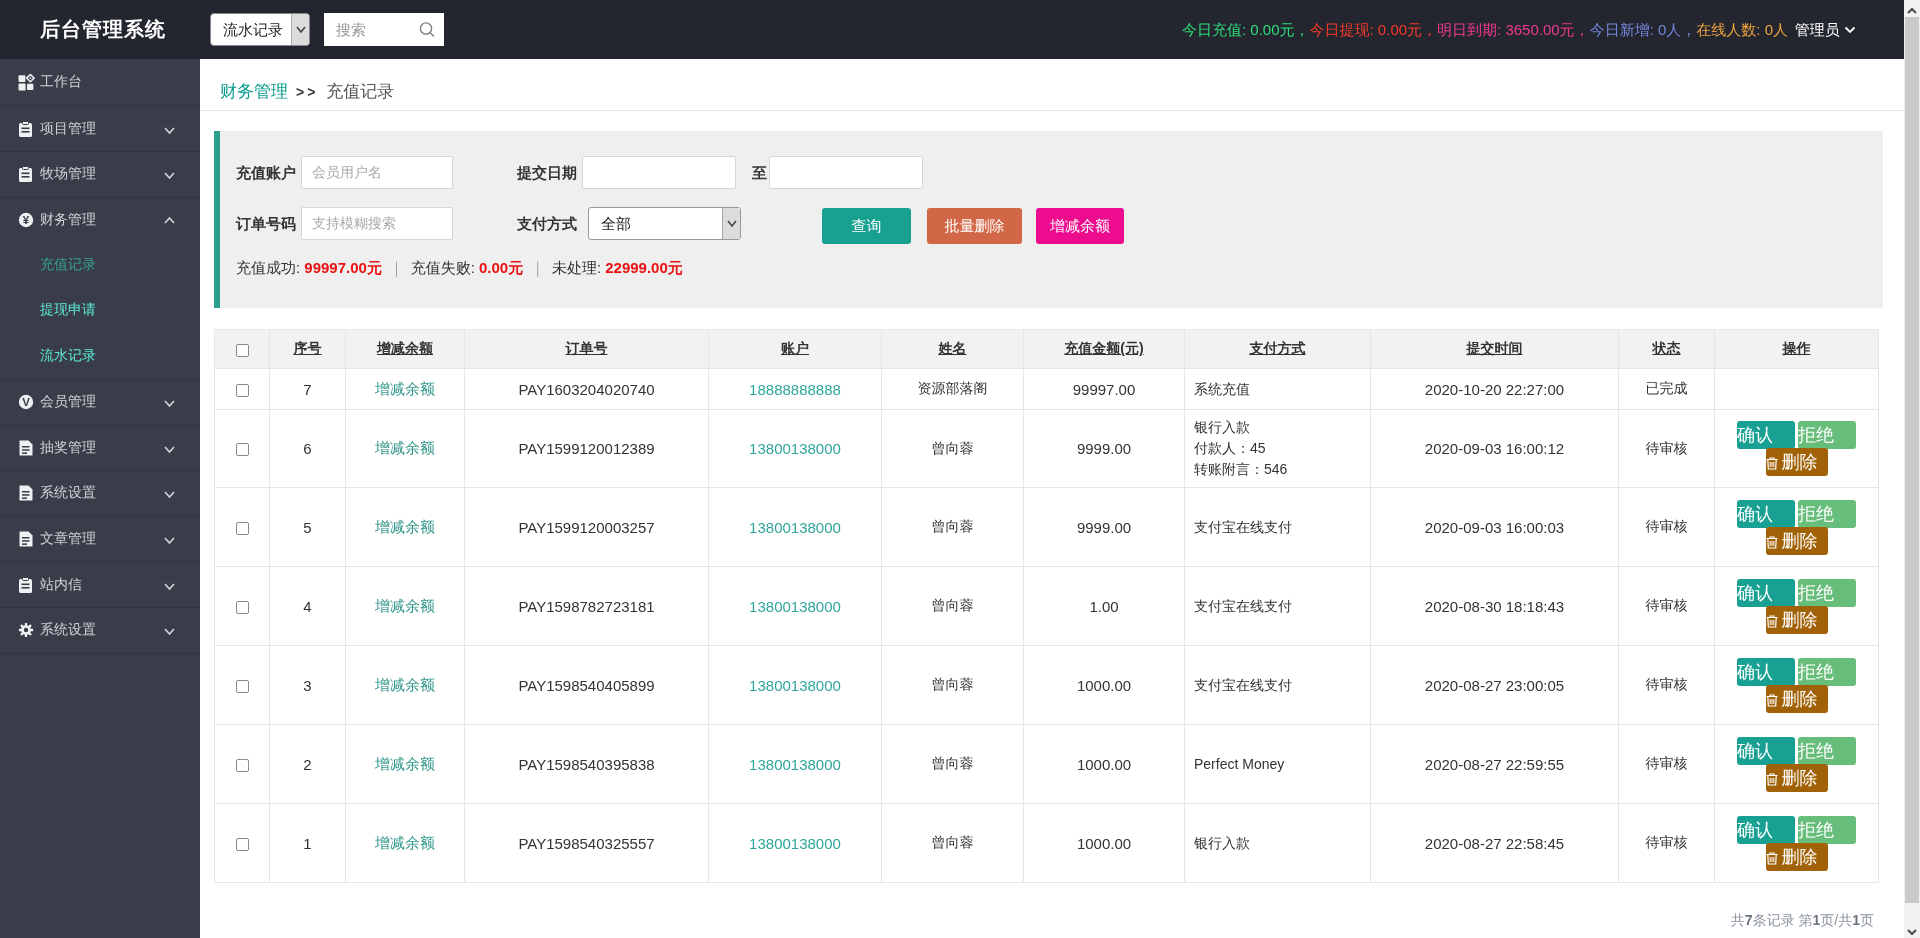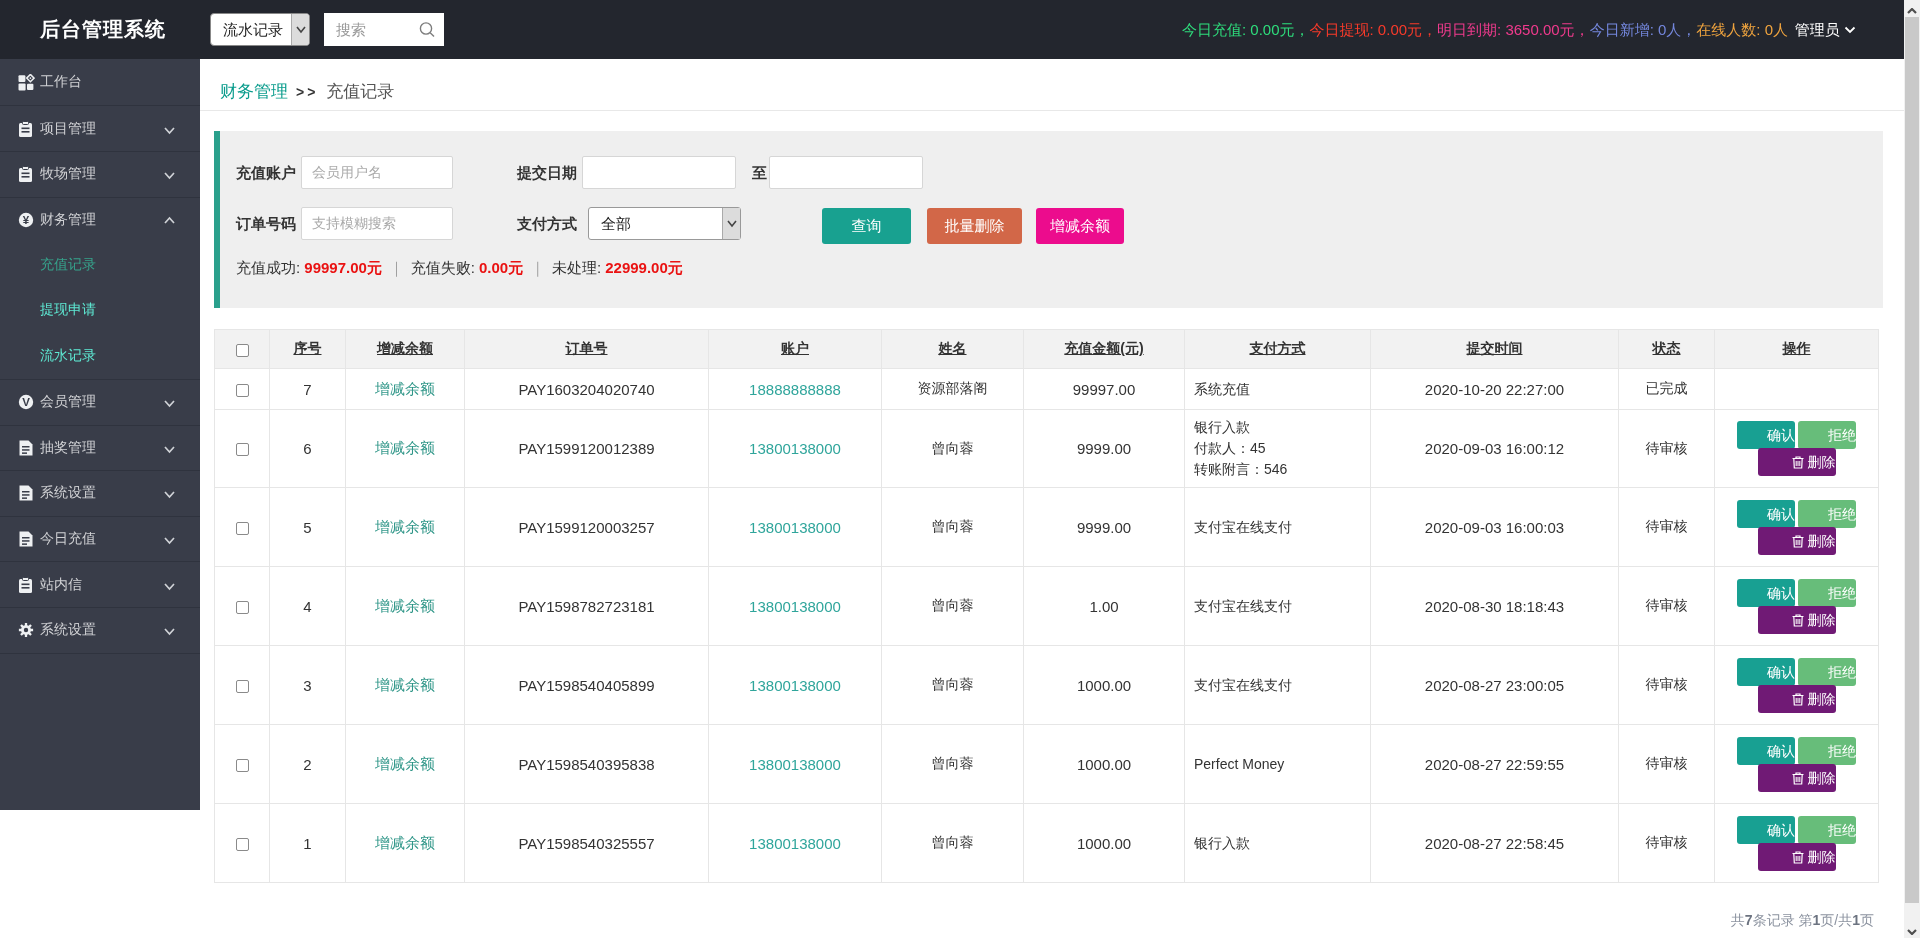--- a/index.html
+++ b/index.html
@@ -9,21 +9,21 @@
 #topbar { position:absolute; left:0; top:0; width:1920px; height:59px; background:#23262e; }
 #logo { position:absolute; left:40px; top:0; line-height:59px; color:#fff; font-size:20px; font-weight:bold; letter-spacing:1px; }
 #topsel { position:absolute; left:210px; top:13px; width:100px; height:33px; background:#fff; border:1px solid #888; border-radius:4px; }
 #topsel .txt { position:absolute; left:12px; top:0; line-height:31px; font-size:15px; color:#222; }
 #topsel .arr { position:absolute; right:0; top:0; width:18px; height:31px; background:#dcdcdc; border-left:1px solid #aaa; border-radius:0 3px 3px 0; }
 #topsearch { position:absolute; left:324px; top:13px; width:120px; height:33px; background:#fff; border-radius:0; }
 #topsearch .ph { position:absolute; left:12px; top:0; line-height:33px; font-size:15px; color:#9a9a9a; }
 #topstats { position:absolute; right:132px; top:0; line-height:59px; font-size:15px; white-space:nowrap; }
 #admin { position:absolute; right:64px; top:0; line-height:59px; color:#fff; font-size:15px; }
 
-#side { position:absolute; left:0; top:59px; width:200px; height:751px; background:#393d49; }
+#side { position:absolute; left:0; top:59px; width:200px; height:879px; background:#393d49; }
 .sitem { position:absolute; left:0; width:200px; height:46px; }
 .sitem .stx { position:absolute; left:40px; top:50%; transform:translateY(-50%); font-size:14px; color:#d0d1d4; }
 .sitem .sic { position:absolute; left:18px; top:50%; transform:translateY(-50%); width:15px; height:16px; }
 .sitem .chev { position:absolute; left:163px; top:50%; transform:translateY(-50%); width:13px; height:13px; }
 .sitem.sub .stx { color:#5eead4; }
 .sitem.active .stx { color:#36a28b; }
 .sep { border-top:1px solid #2f333e; }
 
 #main { position:absolute; left:200px; top:59px; width:1704px; height:879px; background:#fff; }
 #crumb { position:absolute; left:0; top:0; width:1704px; height:52px; border-bottom:1px solid #e8e8e8; }
@@ -45,24 +45,24 @@
 #tbl { position:absolute; left:14px; top:270px; border-collapse:collapse; table-layout:fixed; width:1664px; }
 #tbl th, #tbl td { border:1px solid #e6e6e6; text-align:center; font-size:14px; color:#333; overflow:hidden; }
 #tbl th { background:#f2f2f2; font-weight:bold; height:39px;text-decoration:underline; }
 #tbl td.pay { font-size:15px; }
 #tbl td.num { font-size:15px; }
 #tbl td.phone { color:#2fa59b; font-size:15px; }
 #tbl td.zj { color:#2f9688; font-size:15px; }
 #tbl td.left { text-align:left; padding-left:9px; line-height:21px; }
 #tbl td.time { font-size:15px; }
 .cb { display:inline-block; width:13px; height:13px; background:#fff; border:1px solid #8a8a8a; border-radius:2px; vertical-align:middle; }
-.abtn { display:inline-block; width:58px; height:28px; border-radius:3px; color:#fff; font-size:14px; line-height:28px; text-align:right; }
+.abtn { display:inline-block; width:58px; height:28px; border-radius:3px; color:#fff; font-size:18px; line-height:28px; text-align:left; }
 .b-ok { background:#18a092; }
 .b-no { background:#67bd7a; margin-left:3px; }
-.b-del { background:#701a75; width:78px; margin-top:-1px; }
+.b-del { background:#a16207; width:62px; margin-top:-1px; }
 #pager { position:absolute; right:30px; bottom:8px; font-size:14px; color:#8c93a0; }
 #pager b { color:#6c7380; }
 
 #sbar { position:absolute; right:0; top:0; width:16px; height:938px; background:#f1f1f1; z-index:50; }
 #sbar .thumb { position:absolute; left:1px; top:17px; width:14px; height:886px; background:#c9c9c9; }
 #sbar .btnu, #sbar .btnd { position:absolute; left:0; width:16px; height:17px; background:#f1f1f1; text-align:center; }
 </style>
 </head>
 <body>
 <div id="topbar">
@@ -174,21 +174,21 @@
           <path d="M2 4.5 L6.5 9.5 L11 4.5" fill="none" stroke="#cfd2d6" stroke-width="1.7"></path>
         </svg></span>
     </div>
 <div class="sitem sep" style="top:456.7px; height:45.6px;">
       <span class="sic"><svg width="16" height="16" viewBox="0 0 16 16">
           <path d="M1.5 0.5 h9 l4 4 v11 h-13 z" fill="#eef0f2"></path>
           <rect x="4" y="6" width="7.5" height="1.5" fill="#393d49"></rect>
           <rect x="4" y="9.2" width="7.5" height="1.5" fill="#393d49"></rect>
           <rect x="4" y="12.4" width="5" height="1.5" fill="#393d49"></rect>
         </svg></span>
-      <span class="stx">今日充值</span>
+      <span class="stx">文章管理</span>
       <span class="chev"><svg width="13" height="13" viewBox="0 0 13 13">
           <path d="M2 4.5 L6.5 9.5 L11 4.5" fill="none" stroke="#cfd2d6" stroke-width="1.7"></path>
         </svg></span>
     </div>
 <div class="sitem sep" style="top:502.3px; height:45.6px;">
       <span class="sic"><svg width="16" height="16" viewBox="0 0 16 16">
           <rect x="1" y="2" width="13" height="14" rx="1.5" fill="#eef0f2"></rect>
           <rect x="4.5" y="0.5" width="6" height="3" rx="1" fill="#eef0f2" stroke="#393d49" stroke-width="1"></rect>
           <rect x="3.5" y="6.5" width="8" height="1.6" fill="#393d49"></rect>
           <rect x="3.5" y="10" width="8" height="1.6" fill="#393d49"></rect>

